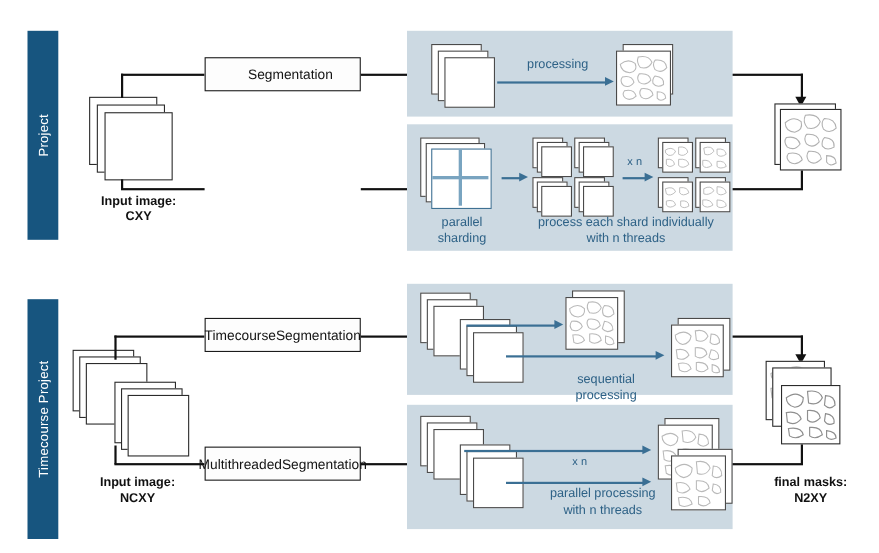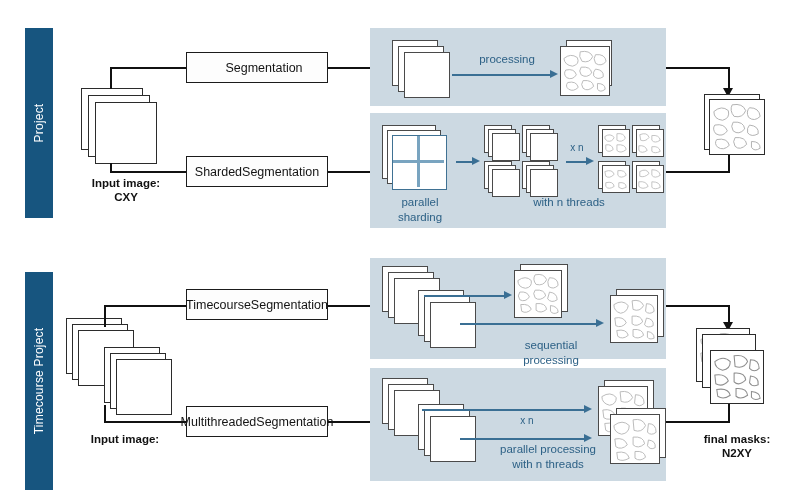--- a/index.html
+++ b/index.html
@@ -155,23 +155,20 @@
     <div>CXY</div>
   </div>
 
   <div class="ln v" style="left:110px; top:67px;  height:22px;"></div>
   <div class="ln h" style="left:110px; top:67px;  width:76px;"></div>
   <div class="ln v" style="left:110px; top:163px; height:9px;"></div>
   <div class="ln h" style="left:110px; top:171px; width:76px;"></div>
 
   <div class="proc-box" style="left:186px; top:52px; width:142px; height:31px;padding-left:14px;">
     <span>Segmentation</span>
-  </div>
-  <div class="proc-box" style="left:186px; top:156px; width:142px; height:31px;">
-    <span>ShardedSegmentation</span>
   </div>
 
   <div class="ln h" style="left:328px; top:67px;  width:45px;"></div>
   <div class="ln h" style="left:328px; top:171px; width:45px;"></div>
 
   <div class="panel" style="left:370px; top:28px; width:296px; height:78px;">
 
     <div style="position:absolute; left:0; top:0; width:100%; height:100%;">
       <div class="tile" style="left:22px; top:12px; width:46px; height:46px;"></div>
       <div class="tile" style="left:28px; top:18px; width:46px; height:46px;"></div>
@@ -282,20 +279,21 @@
             <path d="M3 6 Q10 2 13 8 Q8 13 3 11Z"></path>
             <path d="M16 4 Q24 4 25 10 Q19 14 16 10Z"></path>
             <path d="M2 17 Q10 16 12 22 Q6 26 2 22Z"></path>
             <path d="M16 17 Q25 17 25 23 Q19 26 16 23Z"></path>
           </g>
         </svg>
       </div>
     </div>
 
     <div class="blue-label" style="left:104px; top:82px; width:190px;">
+      <div>process each shard individually</div>
       <div>with n threads</div>
     </div>
   </div>
 
   <div class="ln h" style="left:666px; top:67px; width:64px;"></div>
   <div class="ln v" style="left:728px; top:67px; height:22px;"></div>
   <div class="arrow-down" style="left:723px; top:88px;"></div>
 
   <div class="ln h" style="left:666px; top:171px; width:64px;"></div>
   <div class="ln v" style="left:728px; top:150px; height:22px;"></div>
@@ -323,20 +321,21 @@
   <div>
     <div class="tile dark" style="left:66px; top:318px; width:56px; height:56px;"></div>
     <div class="tile dark" style="left:72px; top:324px; width:56px; height:56px;"></div>
     <div class="tile dark" style="left:78px; top:330px; width:56px; height:56px;"></div>
     <div class="tile dark" style="left:104px; top:347px; width:56px; height:56px;"></div>
     <div class="tile dark" style="left:110px; top:353px; width:56px; height:56px;"></div>
     <div class="tile dark" style="left:116px; top:359px; width:56px; height:56px;"></div>
   </div>
   <div class="caption" style="left:60px; top:432px; width:130px;">
     <div>Input image:</div>
+    <div>NCXY</div>
   </div>
 
   <div class="ln v" style="left:104px; top:305px; height:22px;"></div>
   <div class="ln h" style="left:104px; top:305px; width:82px;"></div>
   <div class="ln v" style="left:104px; top:405px; height:17px;"></div>
   <div class="ln h" style="left:104px; top:421px; width:82px;"></div>
 
   <div class="proc-box" style="left:186px; top:289px; width:142px; height:31px;">
     <span>TimecourseSegmentation</span>
   </div>

